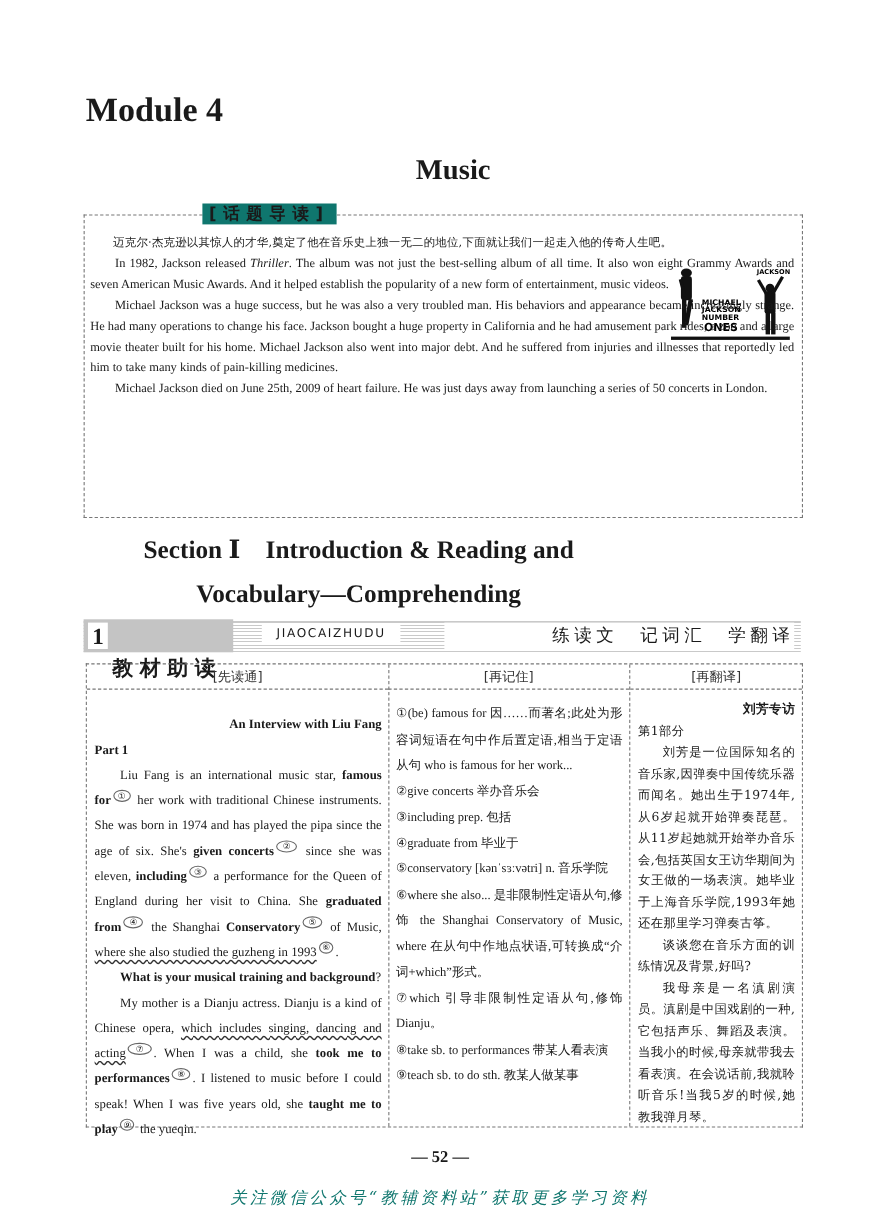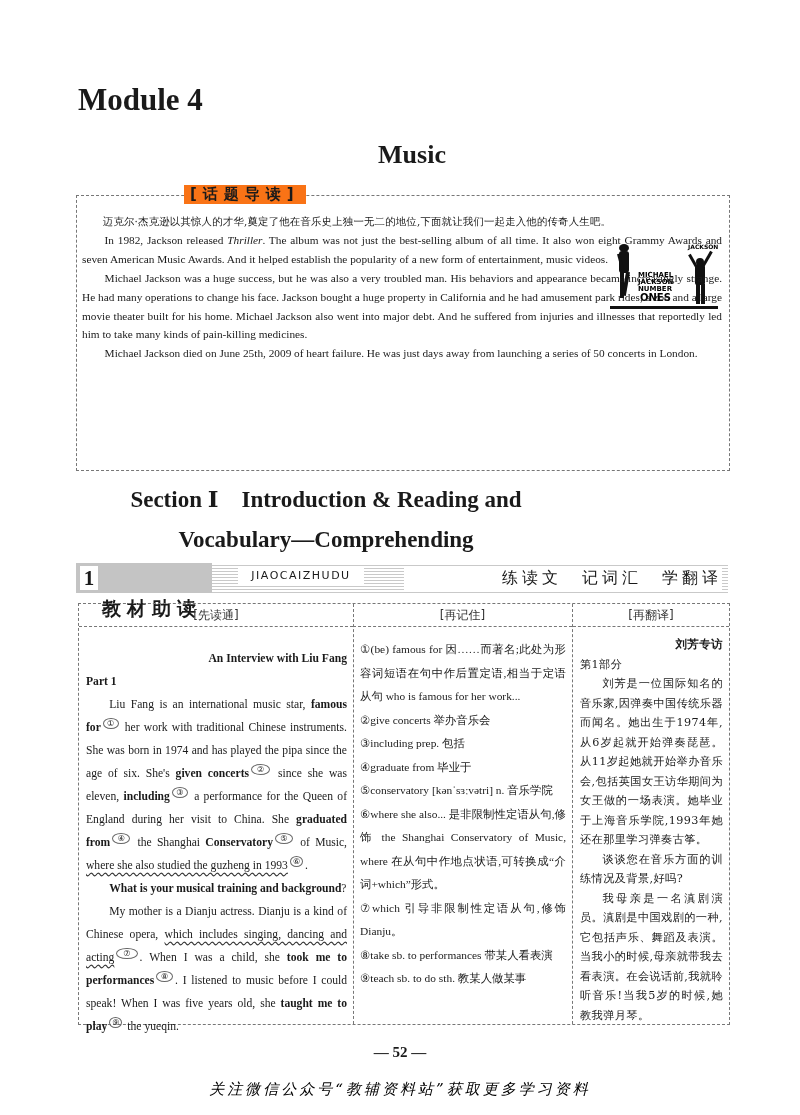--- a/index.html
+++ b/index.html
@@ -3,21 +3,21 @@
 <meta charset="utf-8">
 <style>
   html, body { margin:0; padding:0; background:#ffffff; }
   body { width:800px; height:1115px; position:relative; overflow:hidden;
          font-family:"Liberation Serif", "DejaVu Serif", serif; color:#1a1a1a; }
   .abs { position:absolute; }
   .module-title { left:78px; top:82px; font-size:31px; font-weight:bold; }
   .unit-title { left:0; width:800px; top:140px; text-align:center; font-size:26px; font-weight:bold; padding-left:0px;margin-left:12px; }
   .unit-title span { margin-left:0; }
   .topic-box { left:76px; top:195px; width:652px; height:274px; border:1px dashed #777; }
-  .topic-label { left:184px; top:185px; background:#f97316; padding:0 6px; font-family:"DejaVu Sans", sans-serif; font-weight:bold; font-size:15px; letter-spacing:6px; }
+  .topic-label { left:184px; top:185px; background:#0f766e; padding:0 6px; font-family:"DejaVu Sans", sans-serif; font-weight:bold; font-size:15px; letter-spacing:6px; }
   .topic-body { left:82px; top:212px; width:640px; font-size:11.3px; line-height:18.9px; text-align:justify; }
   .topic-body p { margin:0; text-indent:2em; }
   .topic-body p.cn { font-family:"DejaVu Serif", serif; font-size:10.4px; letter-spacing:0.2px; }
   .wrap-short { width:518px; }
   .mj-img { left:608px; top:240px; width:112px; height:70px; }
   .section-title { left:0; width:652px; top:480px; text-align:center; font-size:23px; font-weight:bold; line-height:40px; }
   .banner { left:76px; top:563px; width:652px; height:30px; background:repeating-linear-gradient(#fff 0px,#fff 2px,#c9c9c9 2px,#c9c9c9 3px); }
   .banner-left { left:76px; top:563px; width:136px; height:30px; background:#c4c4c4; }
   .banner-num { left:80px; top:566px; width:18px; height:24px; background:#fff; font-size:21px; font-weight:bold; text-align:center; line-height:24px; }
   .banner-cn { left:102px; top:564px; font-family:"DejaVu Sans", sans-serif; font-size:19px; font-weight:bold; letter-spacing:6px; line-height:28px;margin-top:30px; }
@@ -36,21 +36,21 @@
   .col-body p { margin:0; }
   .indent { text-indent:2em; }
   b { font-weight:bold; }
   sup { font-size:8px; border:1px solid #666; border-radius:50%; padding:0 2px; line-height:8px; vertical-align:super; margin:0 2px; }
   .wavy { text-decoration:underline wavy #333; text-underline-offset:3px; }
   .notes p { margin:0; }
   .col2 .col-body { font-size:11.4px; line-height:23.5px; padding-top:11px; }
   .col3 .col-body { font-family:"DejaVu Serif", serif; font-size:11.2px; line-height:19.5px; padding-top:8px; letter-spacing:0.4px; }
   .col3 .art-title { font-size:11.5px; }
   .page-num { left:0; width:800px; top:1044px; text-align:center; font-size:15px; font-weight:bold; }
-  .footer { left:0; width:800px; top:1080px; text-align:center; font-family:"DejaVu Serif", serif; font-size:15px; font-style:italic; letter-spacing:3px; color:#000000; }
+  .footer { left:0; width:800px; top:1080px; text-align:center; font-family:"DejaVu Serif", serif; font-size:15px; font-style:italic; letter-spacing:3px; color:#0f766e; }
 </style>
 </head>
 <body>
 
 <div class="abs module-title">Module 4</div>
 <div class="abs unit-title"><span>Music</span></div>
 
 <div class="abs topic-box"></div>
 <div class="abs topic-label">[话题导读]</div>
 

